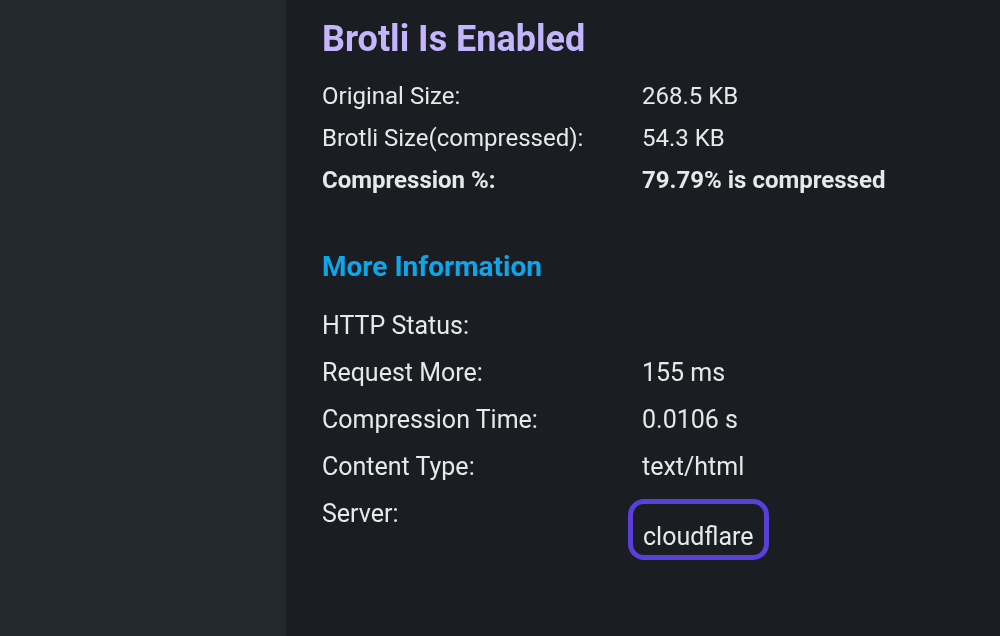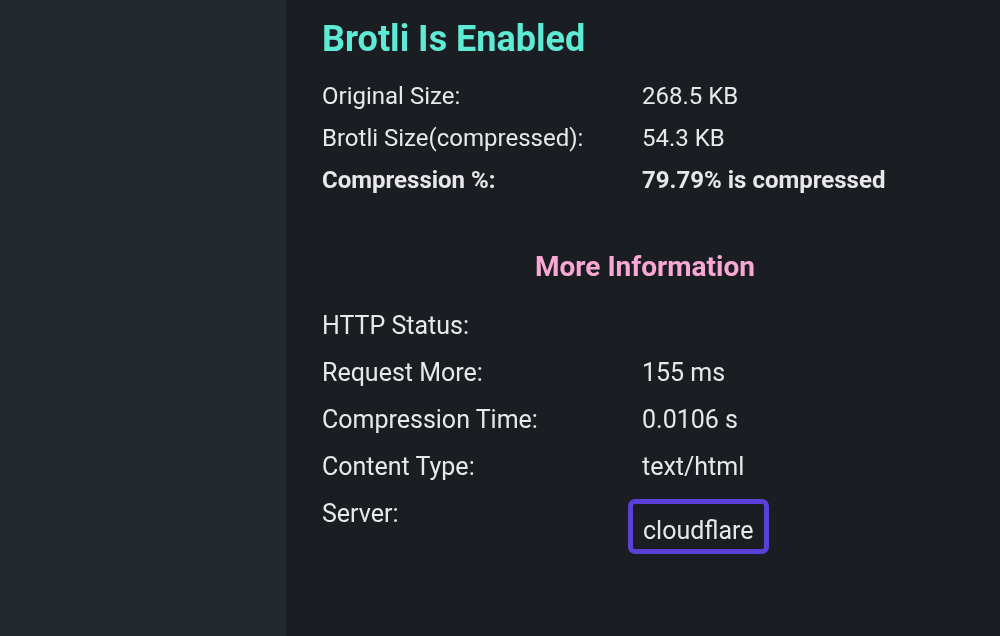--- a/index.html
+++ b/index.html
@@ -20,21 +20,21 @@
       background: #23272e;
       height: 100%;
     }
     .main {
       flex: 1;
       background: #1a1d21;
       padding: 18px 32px 0 36px;
       color: #e8e8e8;
     }
     .title {
-      color: #5eead4;
+      color: #c4b5fd;
       font-size: 36px;
       font-weight: 700;
       margin-bottom: 22px;
     }
     .info-row {
       display: flex;
       margin-bottom: 14px;
       font-size: 24px;
       font-weight: 400;
     }
@@ -46,32 +46,31 @@
       flex: 1;
     }
     .bold {
       font-weight: 700;
     }
     .section-title {
       font-size: 28px;
       font-weight: 700;
       margin-top: 56px;
       margin-bottom: 28px;
-      color: #f9a8d4;
-      text-align: center;
+      color: #0ea5e9;
     }
     .more-info .info-row {
       font-size: 25px;
       margin-bottom: 18px;
     }
     .highlight-box {
       display: inline-block;
       border: 5px solid #5b3fd9;
-      border-radius: 7px;
-      padding: 12px 10px 4px 10px;
+      border-radius: 16px;
+      padding: 18px 10px 4px 10px;
       margin-left: -14px;
     }
   </style>
 </head>
 <body>
 
 <div class="sidebar"></div>
 
 <div class="main">
   <h1 class="title">Brotli Is Enabled</h1>

